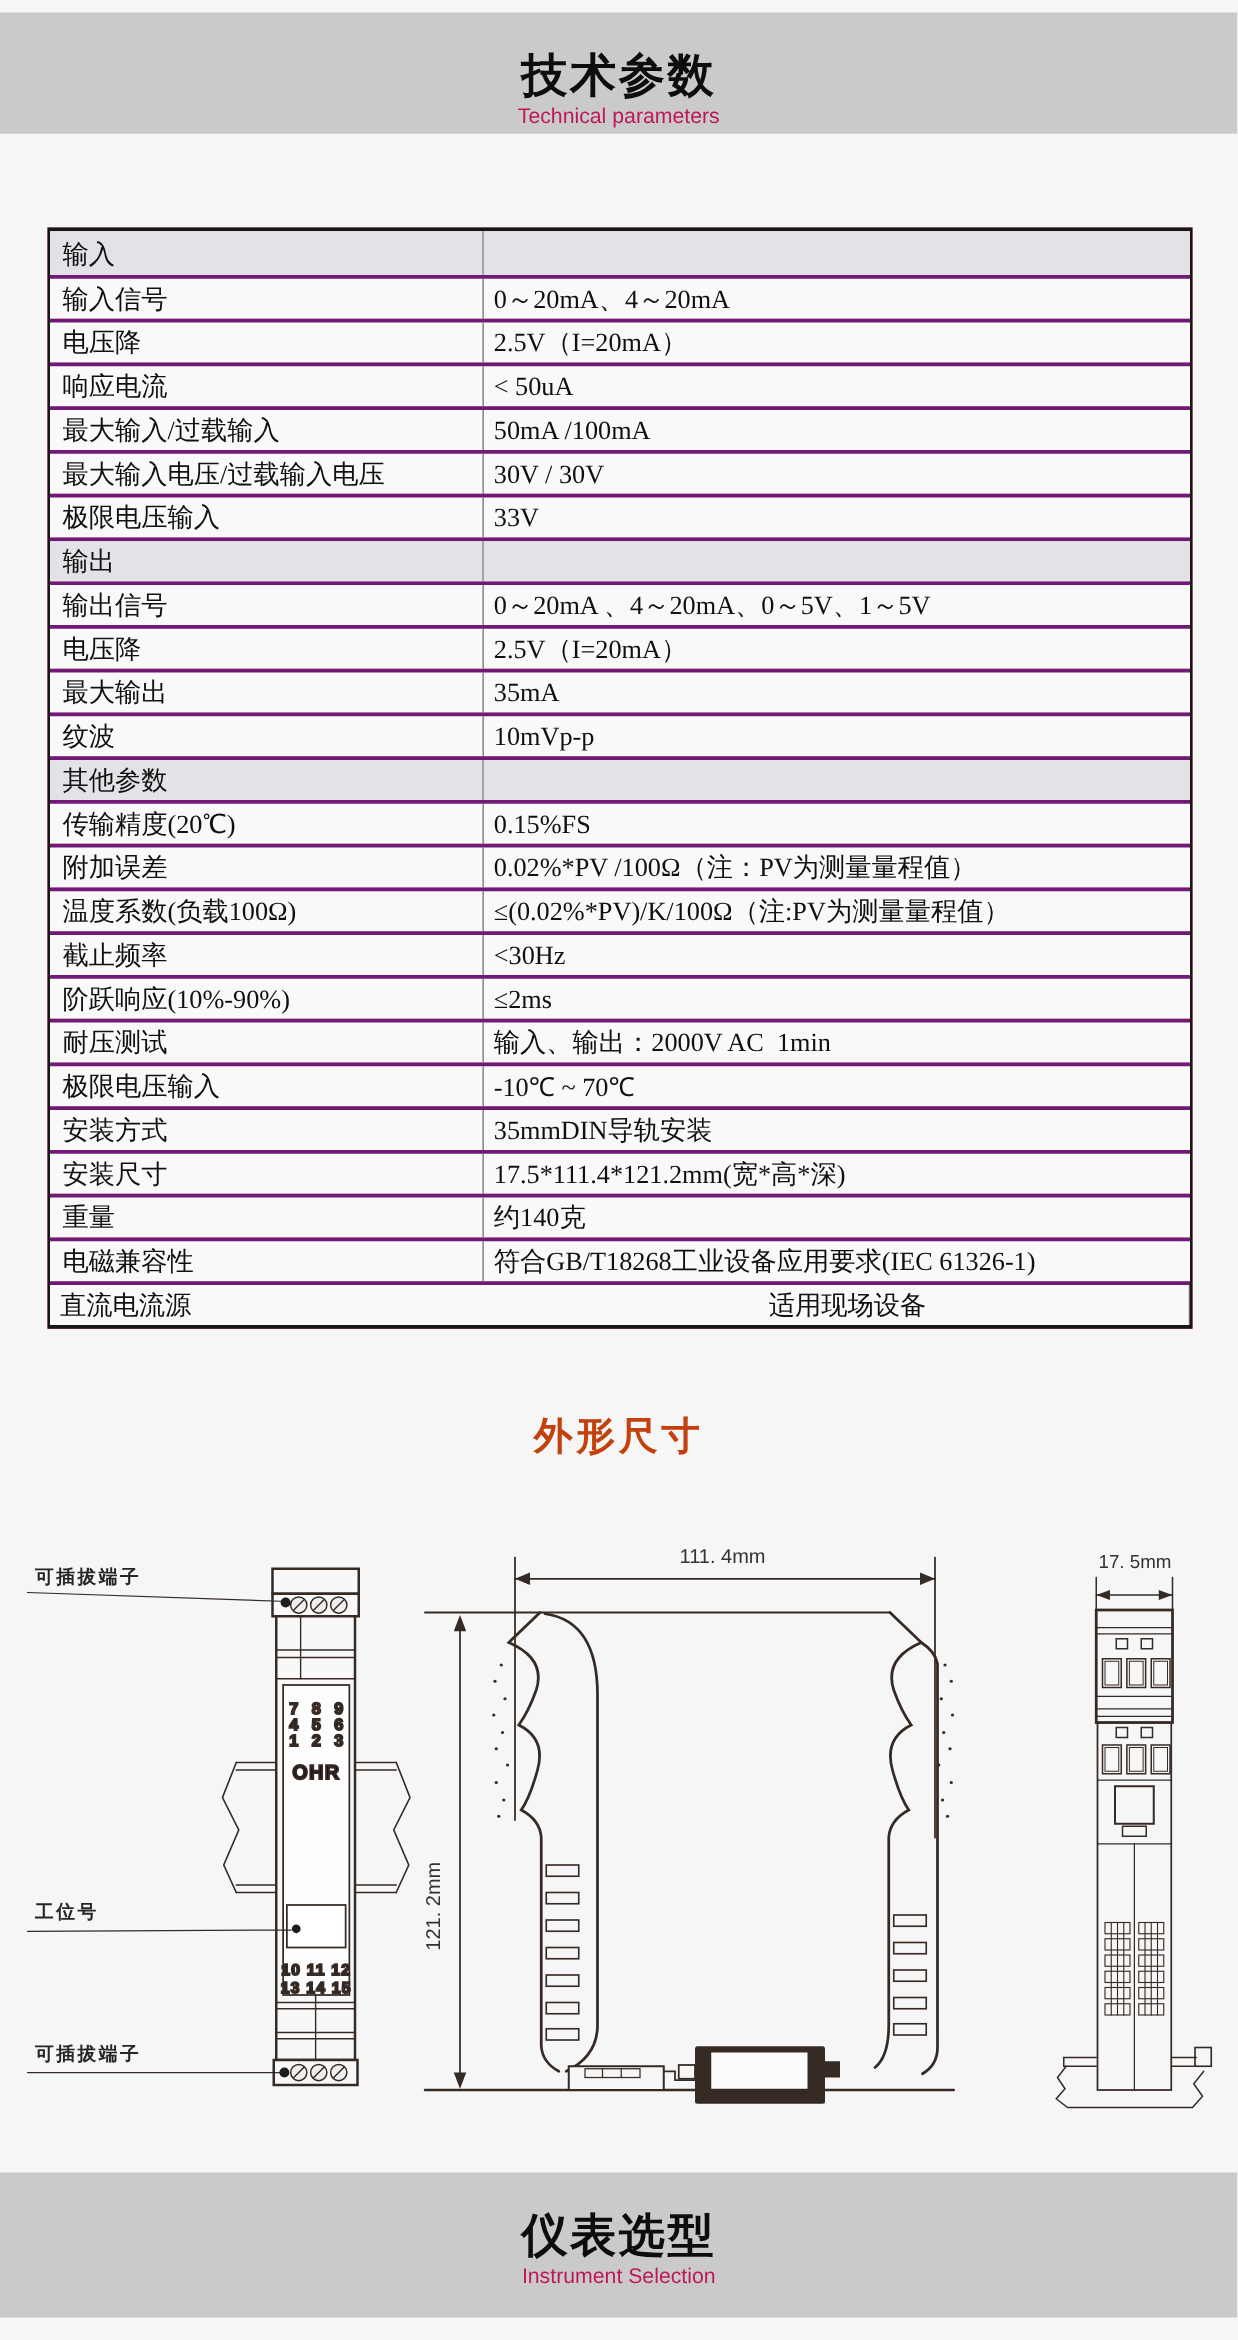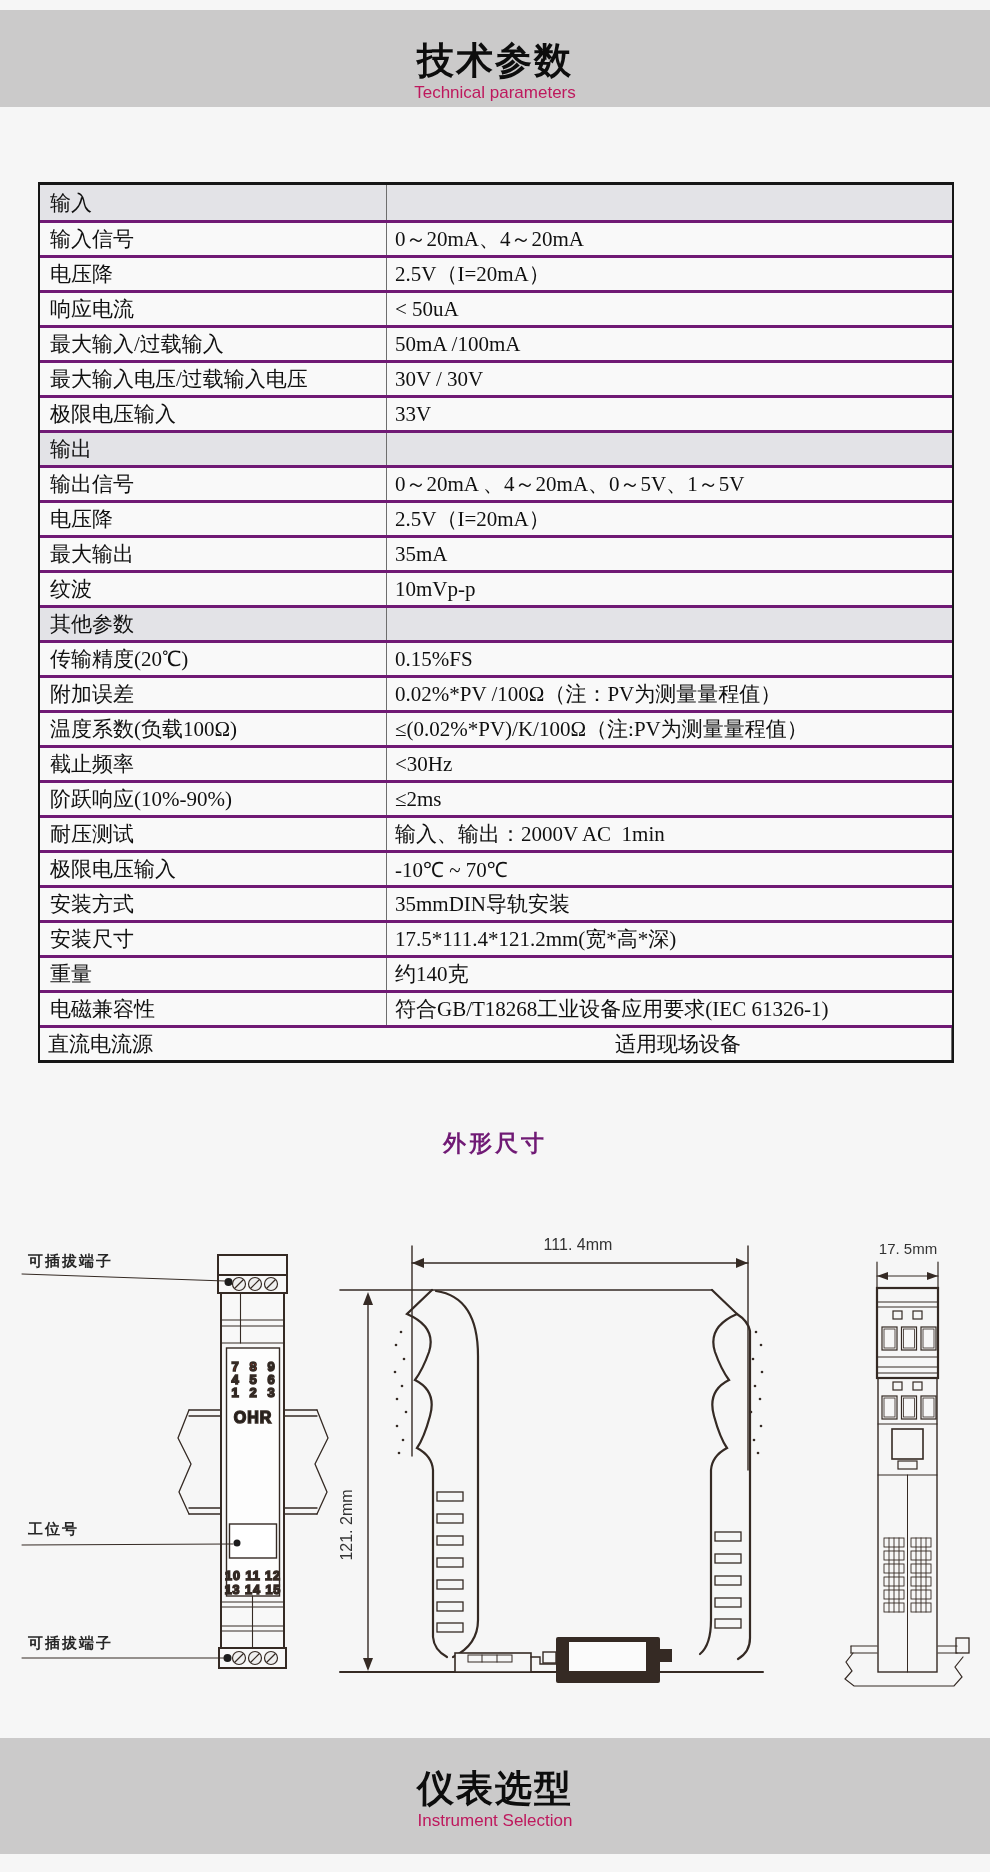--- a/index.html
+++ b/index.html
@@ -14,21 +14,21 @@
       border:2px solid #161616;border-top-width:3px;border-bottom-width:3px;
       font-family:"Liberation Serif",serif;font-size:21px;color:#101010;background:#ef4444;}
   .trow{display:flex;height:35px;border-top:3px solid #701a75;background:#f9f9f9;box-sizing:border-box;}
   .trow:first-child{border-top:none;}
   .trow.section{background:#e3e3e7;}
   .trow.section .tcell{background:#e3e3e7;}
   .tcell{box-sizing:border-box;display:flex;align-items:center;overflow:hidden;white-space:pre;}
   .tcell.label{width:347px;padding-left:10px;border-right:1px solid #6e6e6e;}
   .tcell.value{flex:1;padding-left:8px;}
   #outline-title{position:absolute;left:0;top:1128px;width:990px;text-align:center;
-      font-size:23px;font-weight:bold;color:#701a75;letter-spacing:3px;}
+      font-size:31px;font-weight:bold;color:#c2410c;letter-spacing:3px;}
   #drawing-svg{position:absolute;left:0;top:1210px;}
   svg text{fill:#262626;font-family:"Liberation Sans",sans-serif;}
   svg .dim{font-size:16px;fill:#333;}
   svg .leader{font-size:15px;font-weight:bold;fill:#262626;letter-spacing:2px;}
   svg .tnum{font-size:13px;font-weight:bold;fill:#1d1d1d;}
   svg .tnum.red{fill:#e83a1e;}
   svg .bnum{font-size:12.5px;font-weight:bold;fill:#1d1d1d;letter-spacing:1px;}
   svg .brand{font-size:16px;font-weight:bold;fill:#151515;letter-spacing:1px;}
 </style>
 </head>

